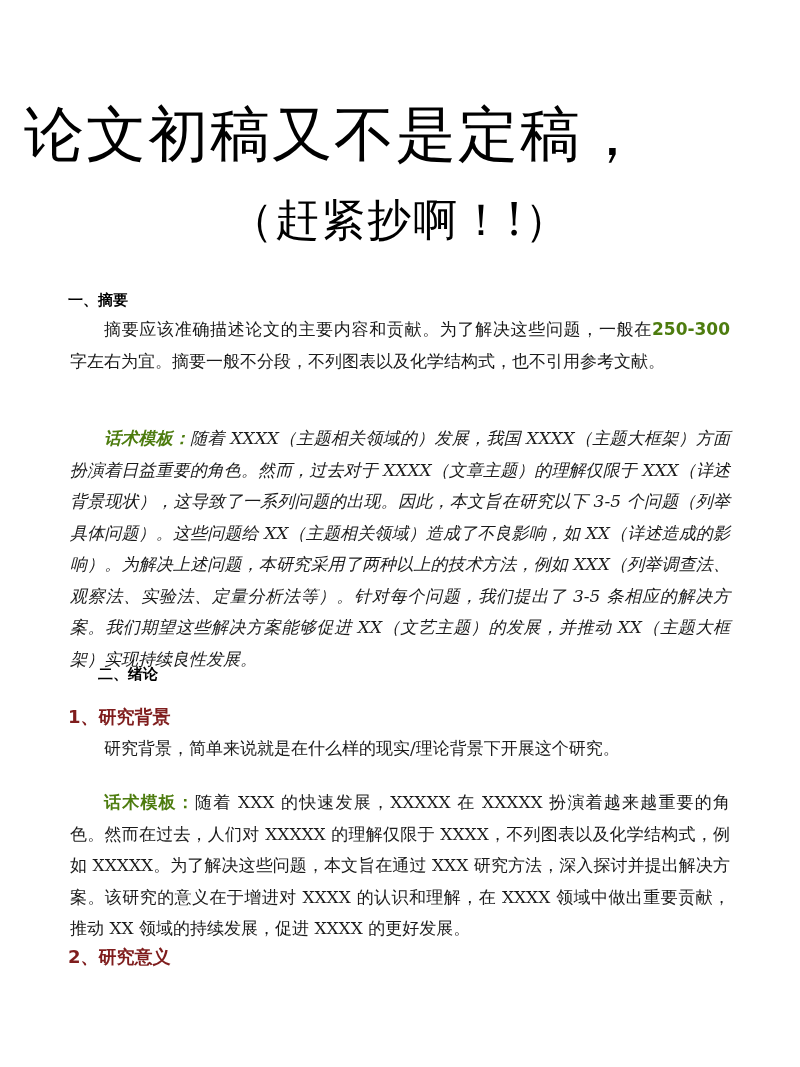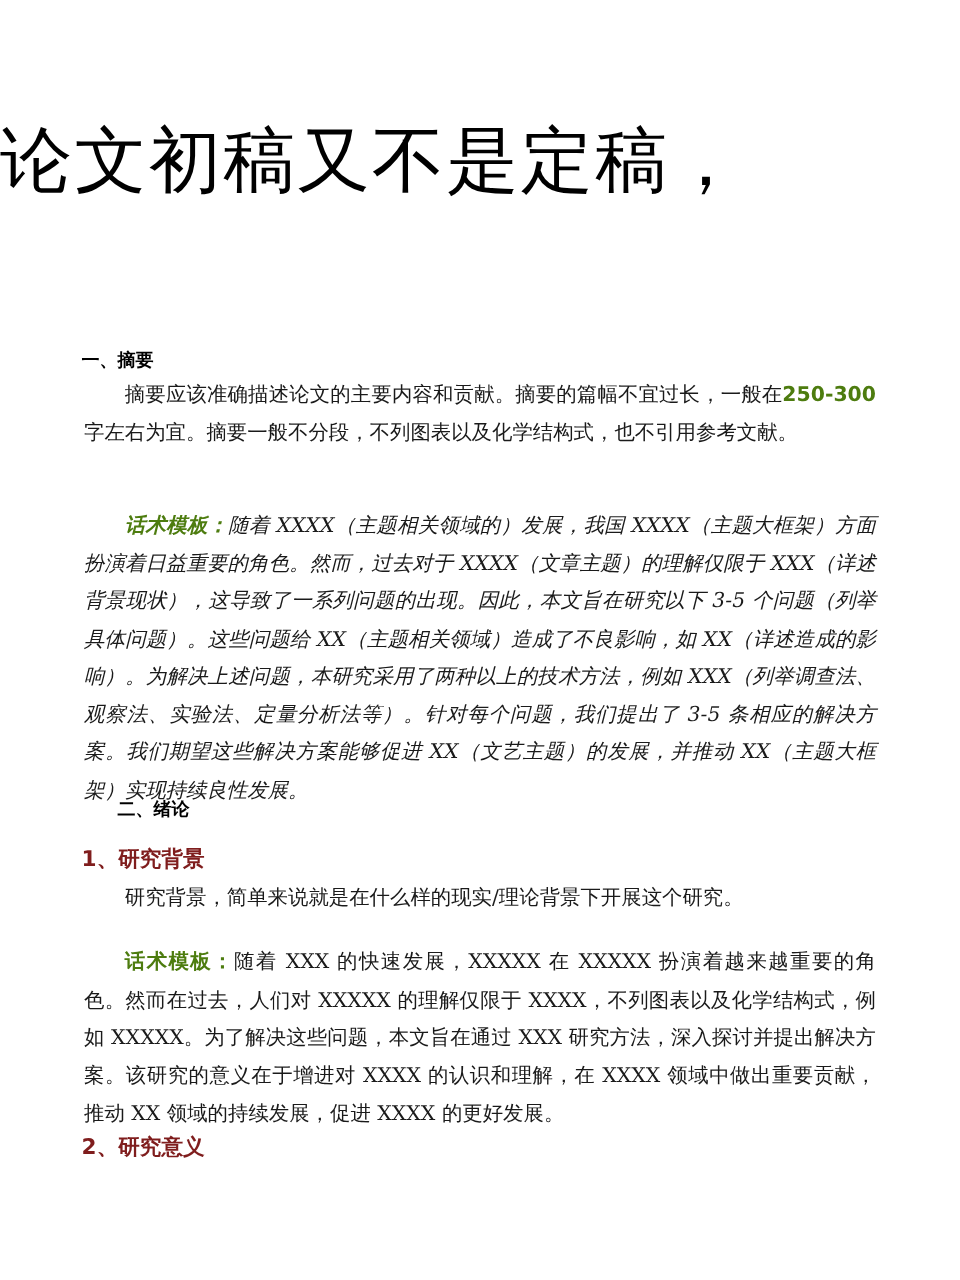--- a/index.html
+++ b/index.html
@@ -19,21 +19,21 @@
       position: absolute;
       left: 0; top: 0;
       width: 800px;
       height: 1067px;
     }
     .title {
       position: absolute;
       left: 0;
       top: 98px;
       width: 644px;
-      text-align: left;
+      text-align: right;
       font-size: 60px;
       line-height: 72px;
       font-weight: normal;
       letter-spacing: 2px;
       color: #000;
       margin: 0;
     }
     .subtitle {
       position: absolute;
       left: 0;
@@ -85,24 +85,25 @@
     .sans {
       font-family: "DejaVu Sans", "Liberation Sans", sans-serif;
     }
   </style>
 </head>
 <body>
 
 <div class="page">
 
   <h1 class="title">论文初稿又不是定稿，</h1>
+  <div class="subtitle">（赶紧抄啊！!）</div>
 
   <h2 class="h1" style="top:286px;">一、摘要</h2>
 
-  <p class="para" style="top:314px;"><span>摘要应该准确描述论文的主要内容和贡献。摘要的篇幅不宜过长，一般在</span><b class="sans">250-300</b> <span>字左右为宜。摘要一般不分段，不列图表以及化学结构式，也不引用参考文献。</span></p>
+  <p class="para" style="top:314px;"><span>摘要应该准确描述论文的主要内容和贡献。为了解决这些问题，一般在</span><b class="sans">250-300</b> <span>字左右为宜。摘要一般不分段，不列图表以及化学结构式，也不引用参考文献。</span></p>
 
   <p class="para" style="top:423px;font-style:italic;"><span class="lead">话术模板：</span><span>随着 XXXX（主题相关领域的）发展，我国 XXXX（主题大框架）方面扮演着日益重要的角色。然而，过去对于 XXXX（文章主题）的理解仅限于 XXX（详述背景现状），这导致了一系列问题的出现。因此，本文旨在研究以下 3-5 个问题（列举具体问题）。这些问题给 XX（主题相关领域）造成了不良影响，如 XX（详述造成的影响）。为解决上述问题，本研究采用了两种以上的技术方法，例如 XXX（列举调查法、观察法、实验法、定量分析法等）。针对每个问题，我们提出了 3-5 条相应的解决方案。我们期望这些解决方案能够促进 XX（文艺主题）的发展，并推动 XX（主题大框架）实现持续良性发展。</span></p>
 
   <h2 class="h1" style="top:660px;margin-left:30px;">二、绪论</h2>
 
   <h3 class="h2" style="top:704px;">1、研究背景</h3>
 
   <p class="para" style="top:733px;"><span>研究背景，简单来说就是在什么样的现实/理论背景下开展这个研究。</span></p>
 
   <p class="para" style="top:787px;"><span class="lead">话术模板：</span><span>随着 XXX 的快速发展，XXXXX 在 XXXXX 扮演着越来越重要的角色。然而在过去，人们对 XXXXX 的理解仅限于 XXXX，不列图表以及化学结构式，例如 XXXXX。为了解决这些问题，本文旨在通过 XXX 研究方法，深入探讨并提出解决方案。该研究的意义在于增进对 XXXX 的认识和理解，在 XXXX 领域中做出重要贡献，推动 XX 领域的持续发展，促进 XXXX 的更好发展。</span></p>

